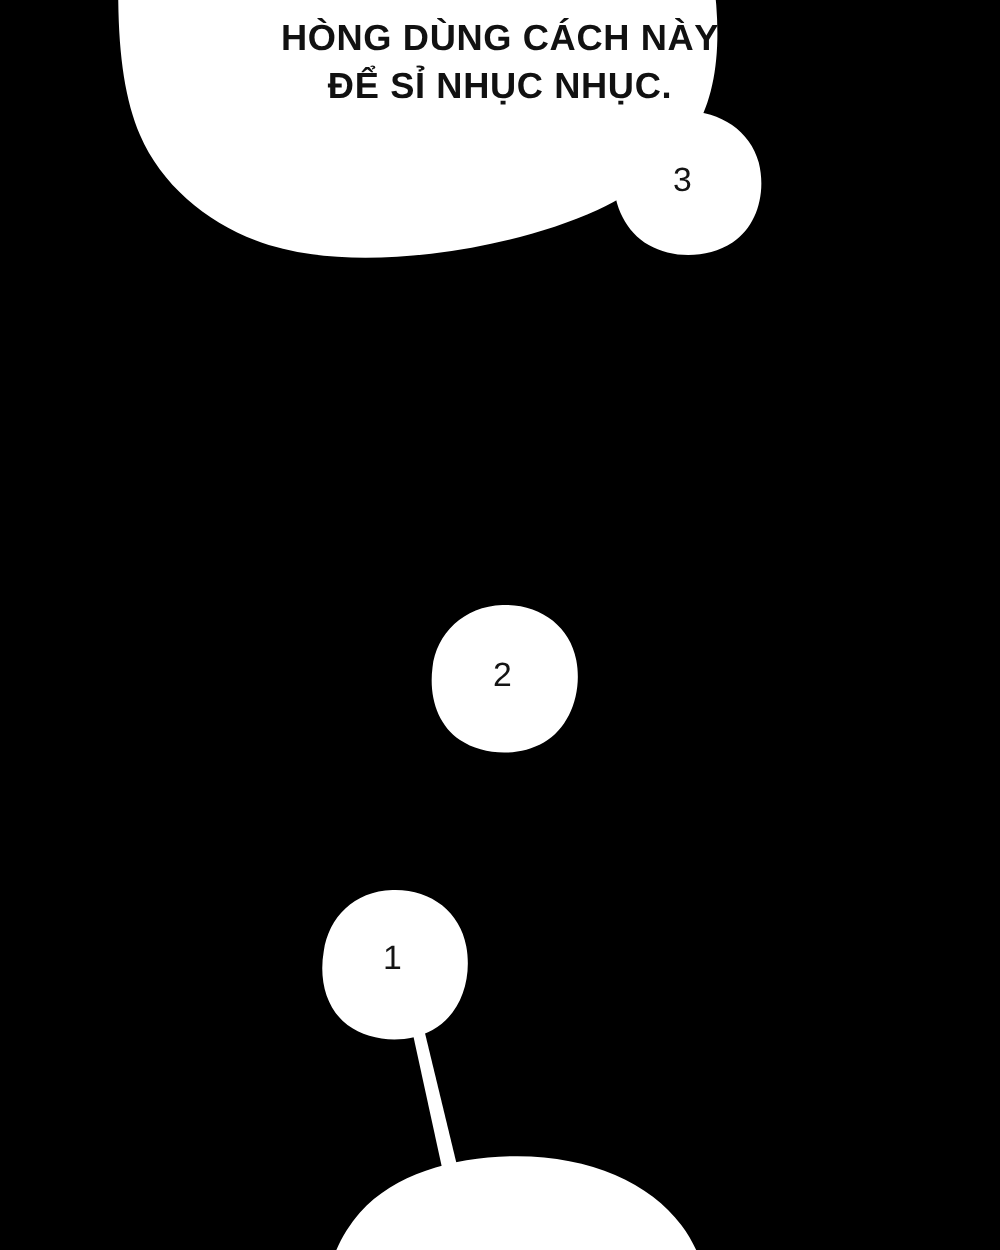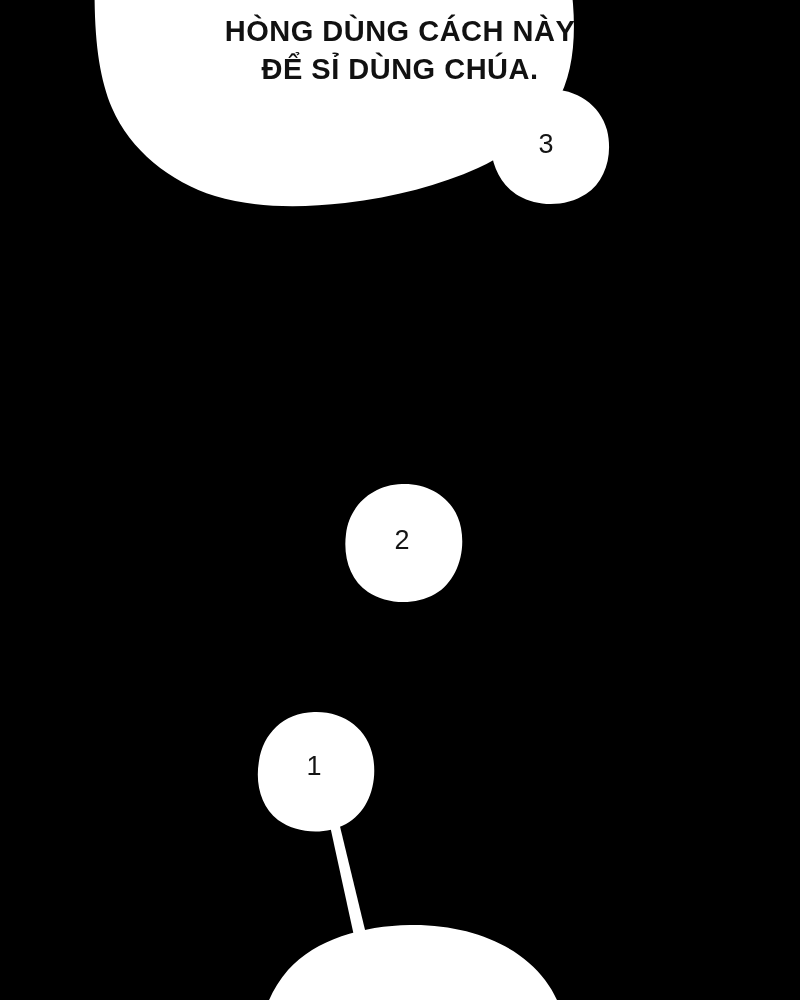--- a/index.html
+++ b/index.html
@@ -111,21 +111,21 @@
              C 566,1008 570,1040 566,1070
              L 262,1070
              C 256,1036 262,1000 288,970
              C 316,939 362,926 410,925 Z"></path>
   </svg>
 
   <div id="dlg-line-0" class="bubble-text"></div>
 
   <div id="dlg-line-1" class="bubble-text">HÒNG DÙNG CÁCH NÀY</div>
 
-  <div id="dlg-line-2" class="bubble-text">ĐỂ SỈ DÙNG CHÚA.</div>
+  <div id="dlg-line-2" class="bubble-text">ĐỂ SỈ NHỤC NHỤC.</div>
 
   <div id="marker-3-label" class="marker-num">3</div>
 
   <div id="marker-2-label" class="marker-num">2</div>
 
   <div id="marker-1-label" class="marker-num">1</div>
 
   <div id="bottom-line-0" class="bubble-text"></div>
 
 </div>

